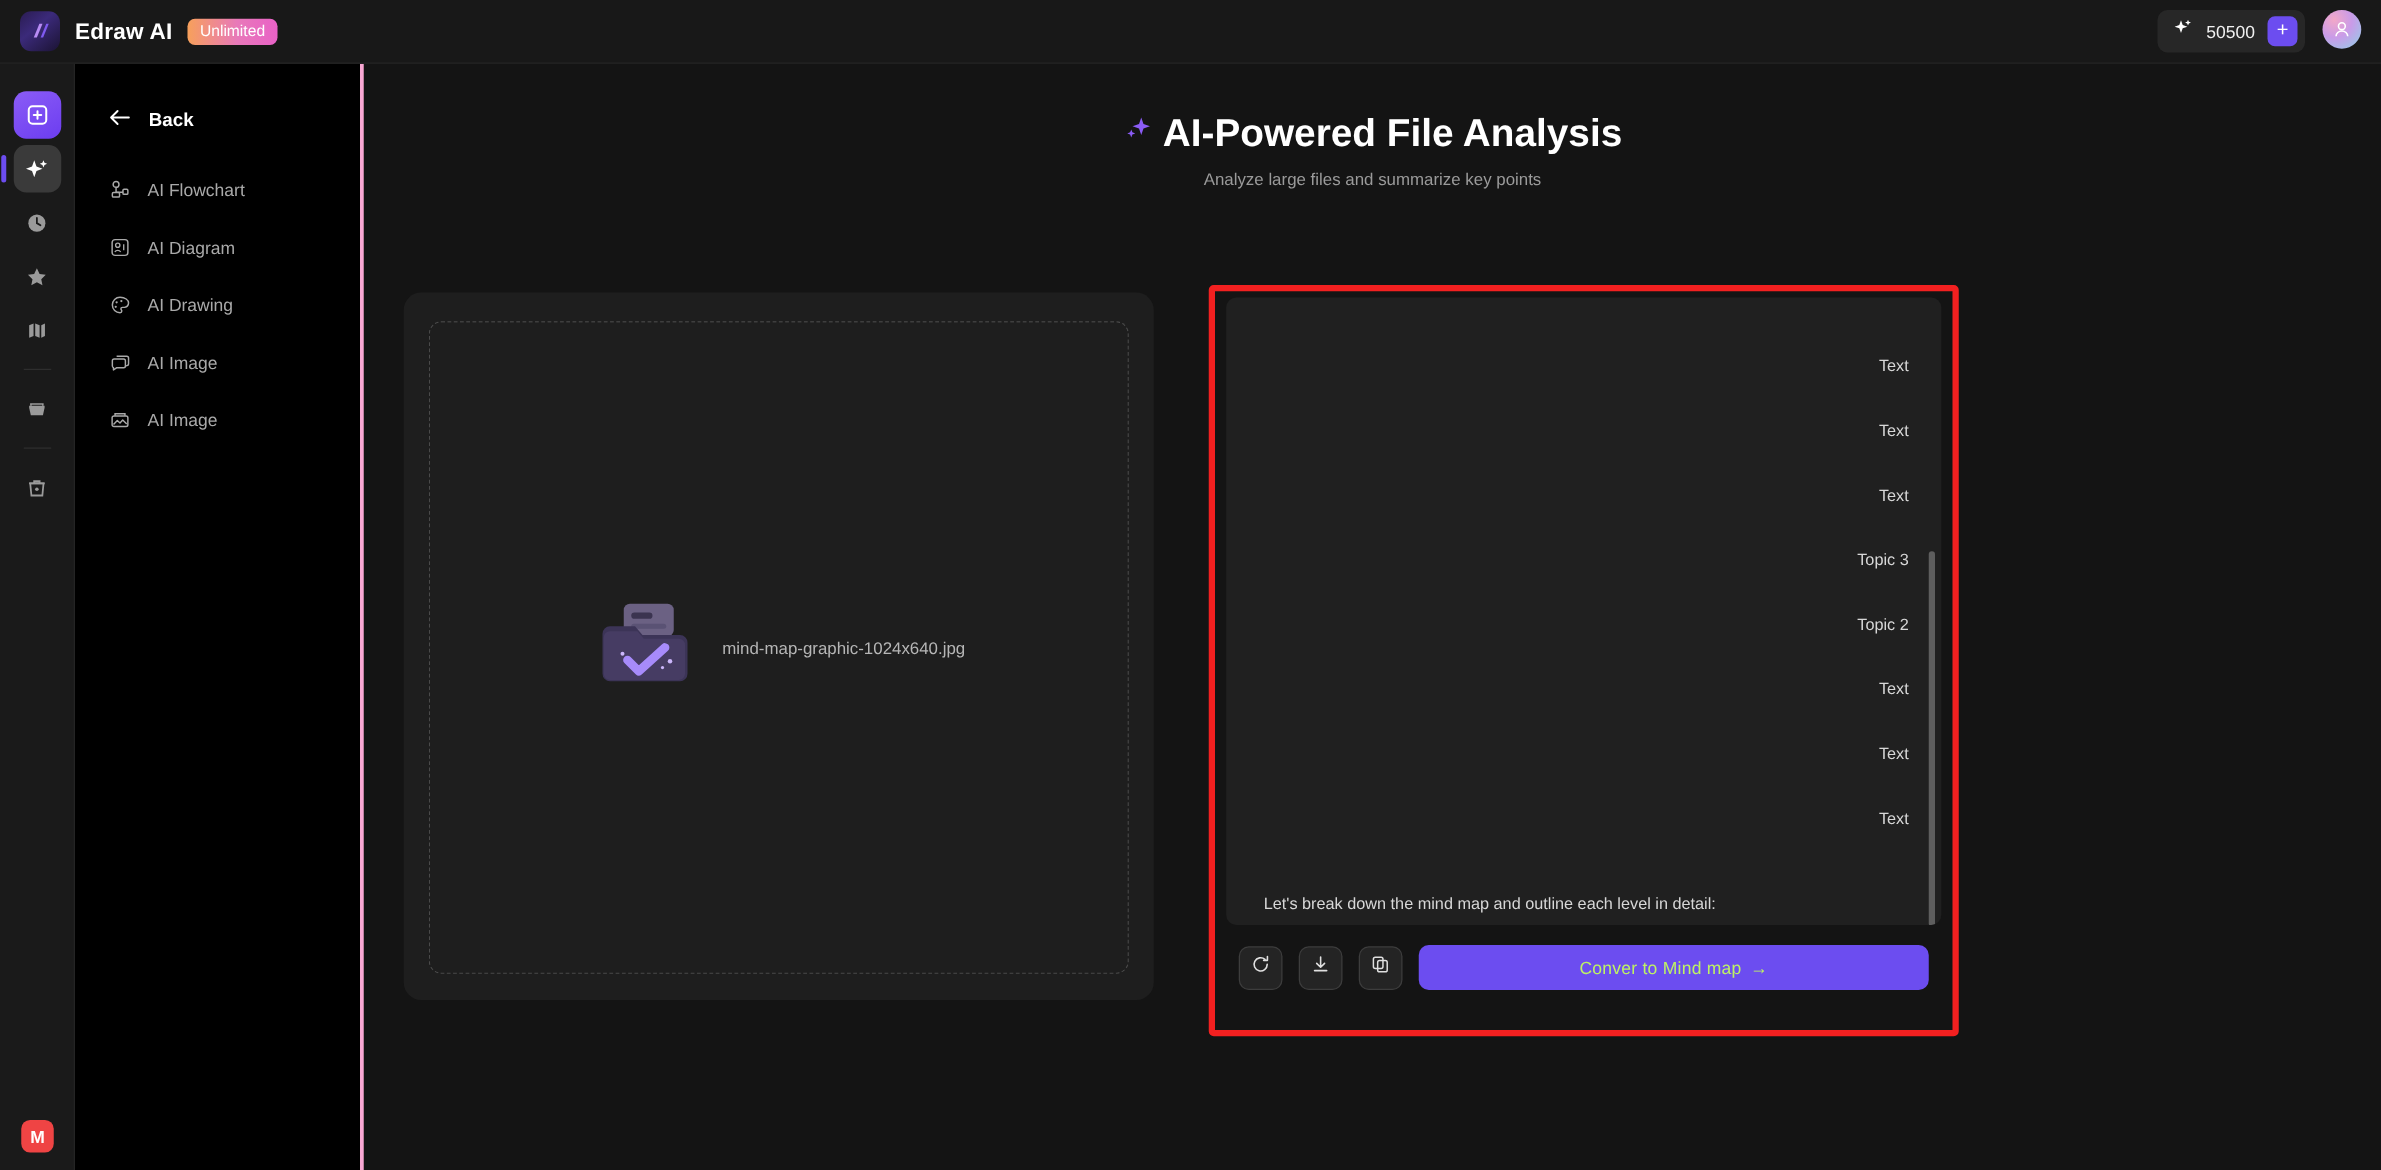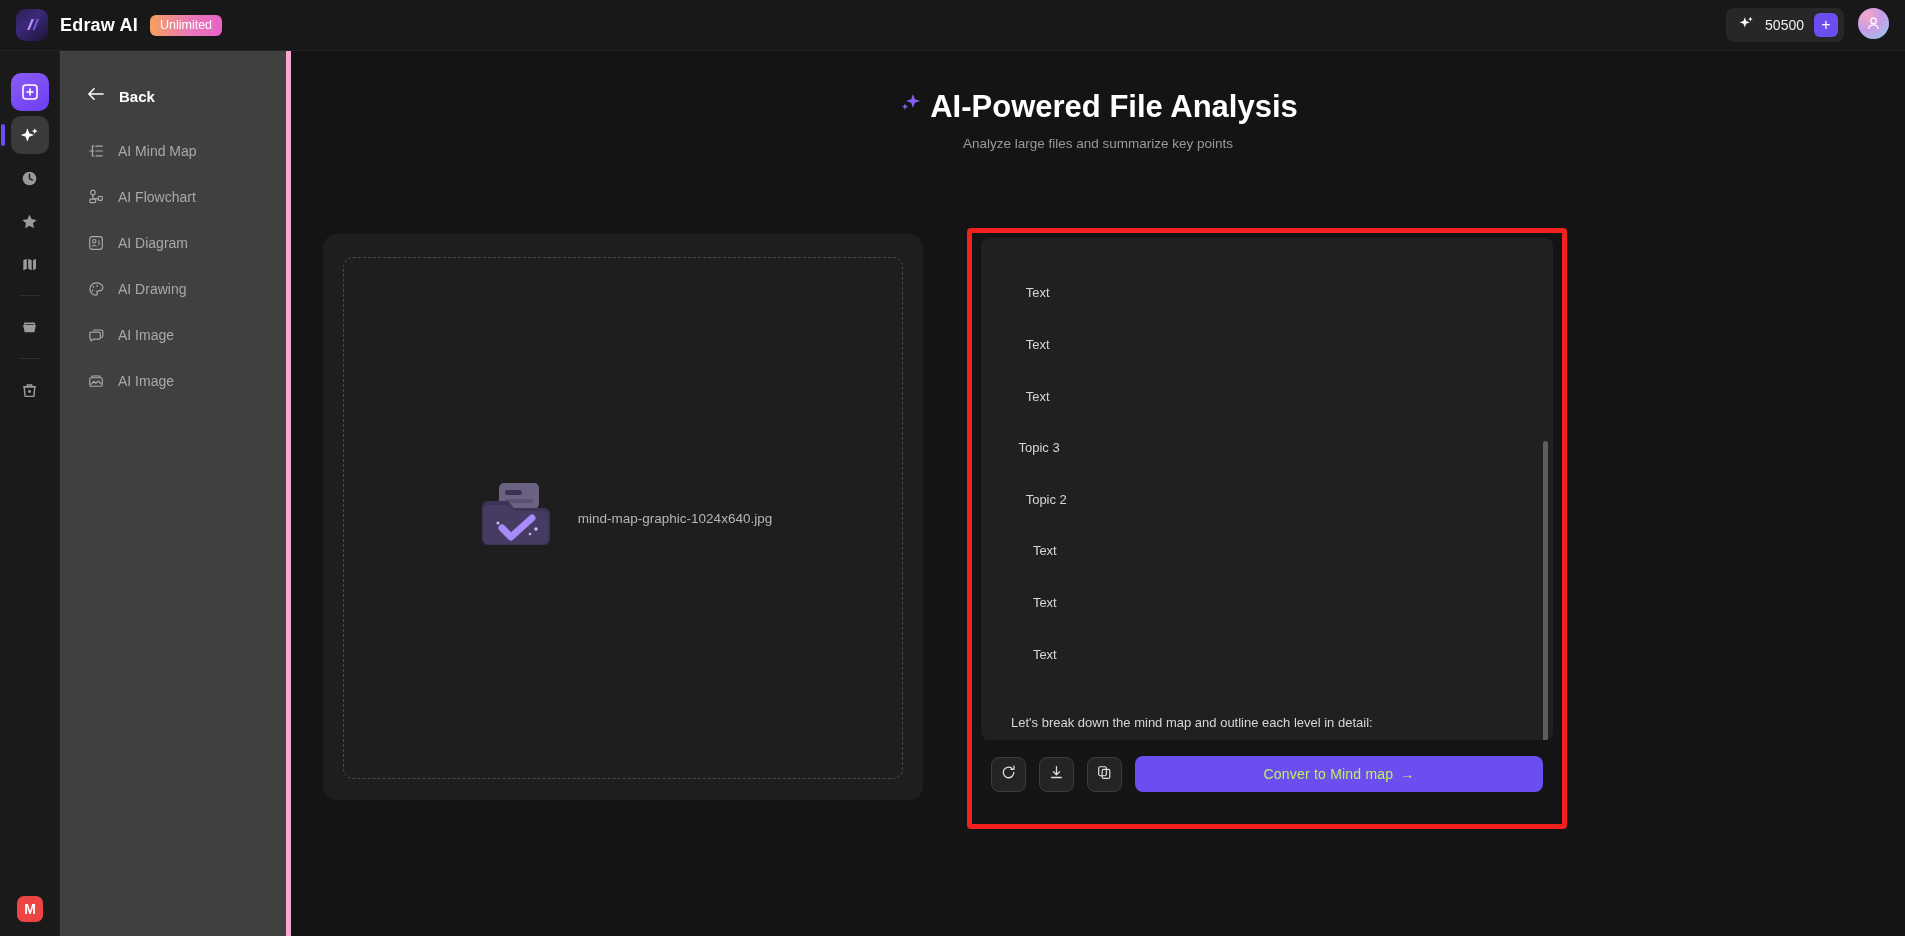--- a/index.html
+++ b/index.html
@@ -83,22 +83,22 @@
     width: 26px; height: 26px; border-radius: 7px;
     background: #ef4444; color: #fff;
     font-size: 14px; font-weight: bold;
     display: flex; align-items: center; justify-content: center;
   }
 
   
   .navpanel {
     position: absolute; top: 51px; left: 60px;
     width: 231px; height: 885px;
-    background: #404040;
-    border-right: 5px solid #f9a8d4;
+    background: #000000;
+    border-right: 3px solid #f9a8d4;
     z-index: 12;
   }
   .back-row {
     display: flex; align-items: center; gap: 14px;
     margin: 35px 0 0 26px;
   }
   .back-label { font-size: 15px; font-weight: bold; color: #ffffff; }
   .nav-list { margin-top: 26px; padding: 0 14px; }
   .nav-item {
     display: flex; align-items: center; gap: 13px;
@@ -164,21 +164,21 @@
     overflow: hidden;
   }
   .result-text {
     position: absolute; inset: 0;
     padding: 12px 26px 12px 16px;
     font-size: 13px; line-height: 17.2px;
     color: #d7d7d7;
     overflow: hidden;
     white-space: pre-wrap;
   }
-  .outline-line { white-space: pre; }
+  .outline-line { white-space: pre; text-align: right; }
   .scroll-track {
     position: absolute; right: 5px; top: 6px; bottom: 6px; width: 5px;
   }
   .scroll-thumb {
     position: absolute; right: 0; top: 197px;
     width: 5px; height: 300px; border-radius: 3px;
     background: #5e5e5e;
   }
   .actions {
     display: flex; align-items: center; gap: 13px;
@@ -287,29 +287,20 @@
     <span>
       <svg width="19" height="16" viewBox="0 0 20 16">
         <path d="M18 8 H3 M8.5 2.5 L3 8 L8.5 13.5" fill="none" stroke="#ffffff" stroke-width="1.6" stroke-linecap="round" stroke-linejoin="round"></path>
       </svg>
     </span>
     <span class="back-label">Back</span>
   </div>
 
   <div class="nav-list">
 
-    <div class="nav-item">
-      <span class="nav-icon">
-        <svg width="18" height="18" viewBox="0 0 20 20">
-          <path d="M2.6 10 H6 M6 10 V4.6 H8.2 M6 10 V15.4 H8.2 M6 10 H8.2" fill="none" stroke="#a9a9a9" stroke-width="1.3"></path>
-          <path d="M10 4.6 H17 M10 10 H17 M10 15.4 H17" fill="none" stroke="#a9a9a9" stroke-width="1.3" stroke-linecap="round"></path>
-        </svg>
-      </span>
-      <span class="nav-label">AI Mind Map</span>
-    </div>
 
     <div class="nav-item">
       <span class="nav-icon">
         <svg width="18" height="18" viewBox="0 0 20 20">
           <circle cx="6.5" cy="5" r="2.6" fill="none" stroke="#a9a9a9" stroke-width="1.3"></circle>
           <path d="M6.5 7.6 V12 M6.5 12 H13" fill="none" stroke="#a9a9a9" stroke-width="1.3"></path>
           <rect x="3.2" y="12.3" width="6.4" height="4" rx="1" fill="none" stroke="#a9a9a9" stroke-width="1.3"></rect>
           <rect x="12.6" y="9.4" width="4.4" height="4.4" rx="1" fill="none" stroke="#a9a9a9" stroke-width="1.3"></rect>
         </svg>
       </span>

